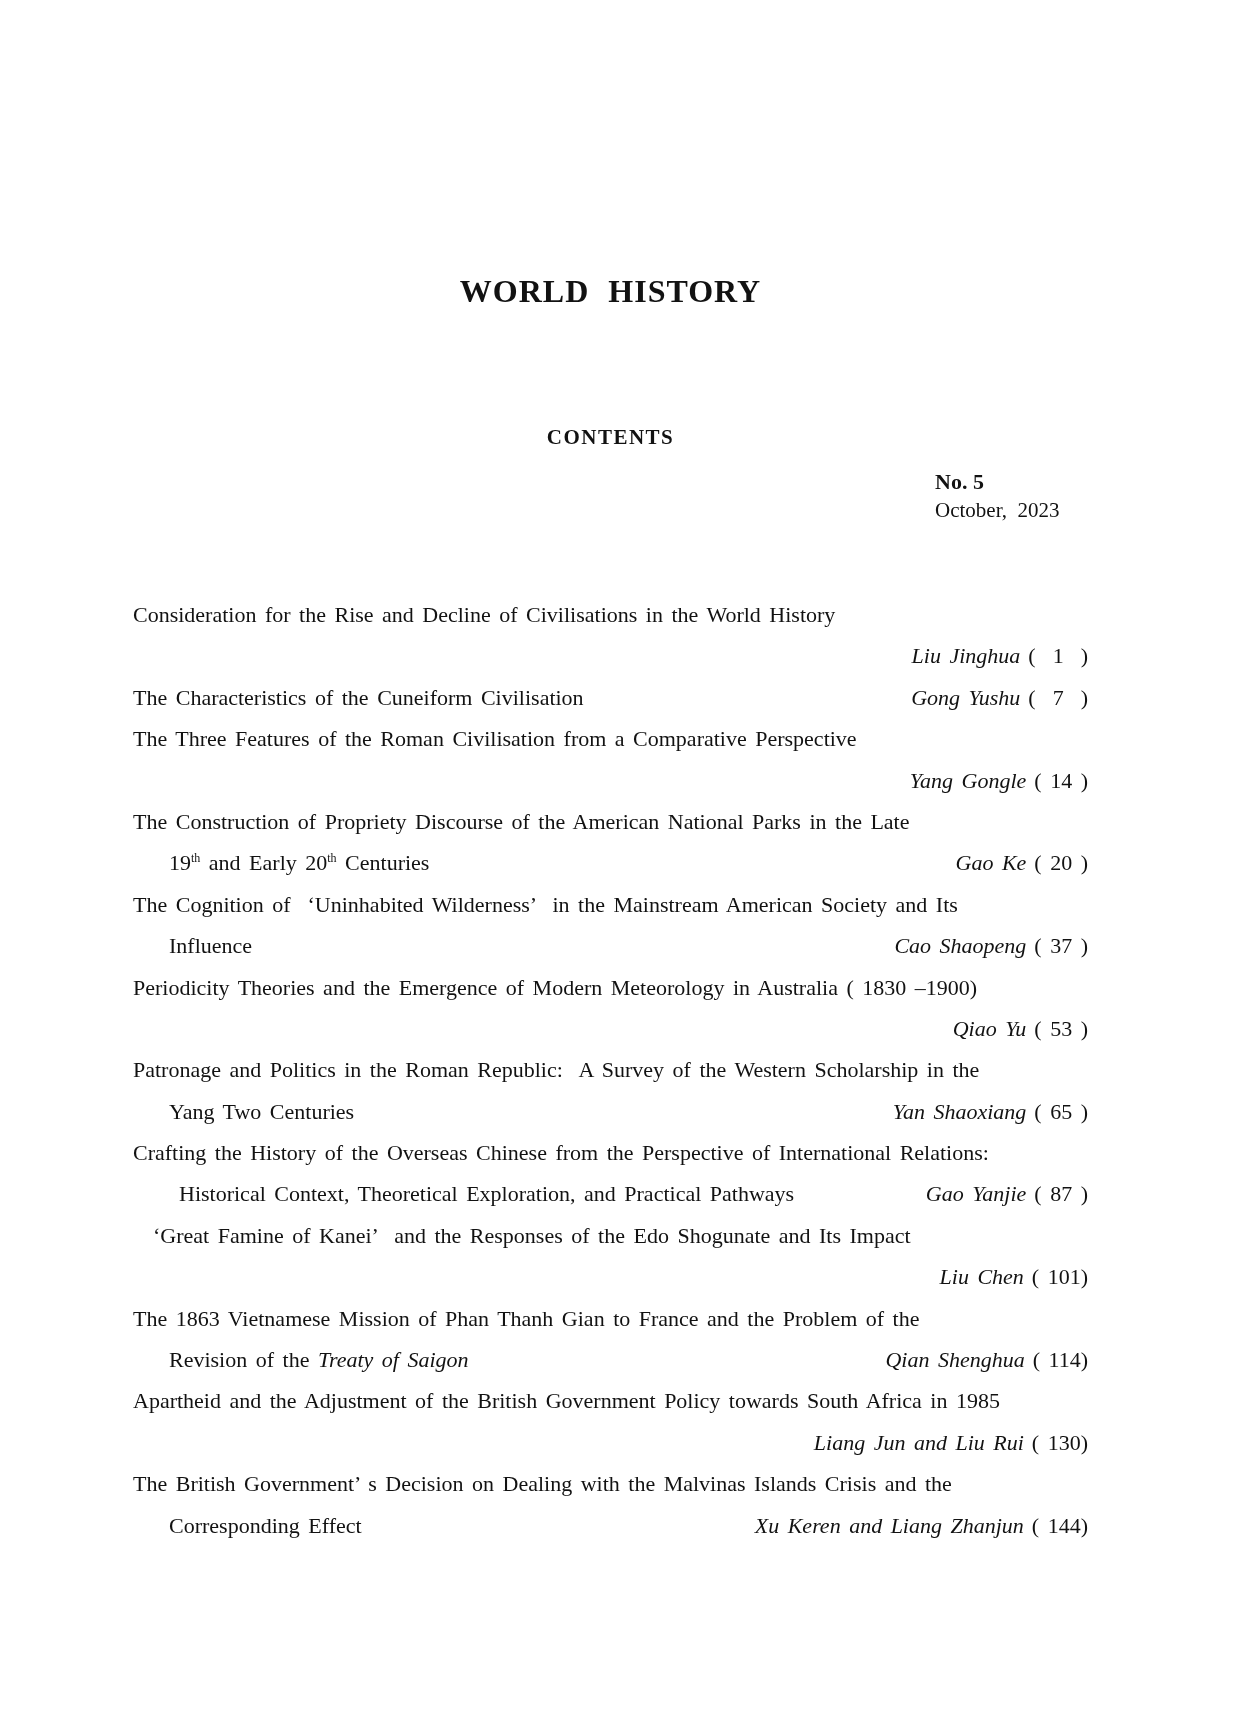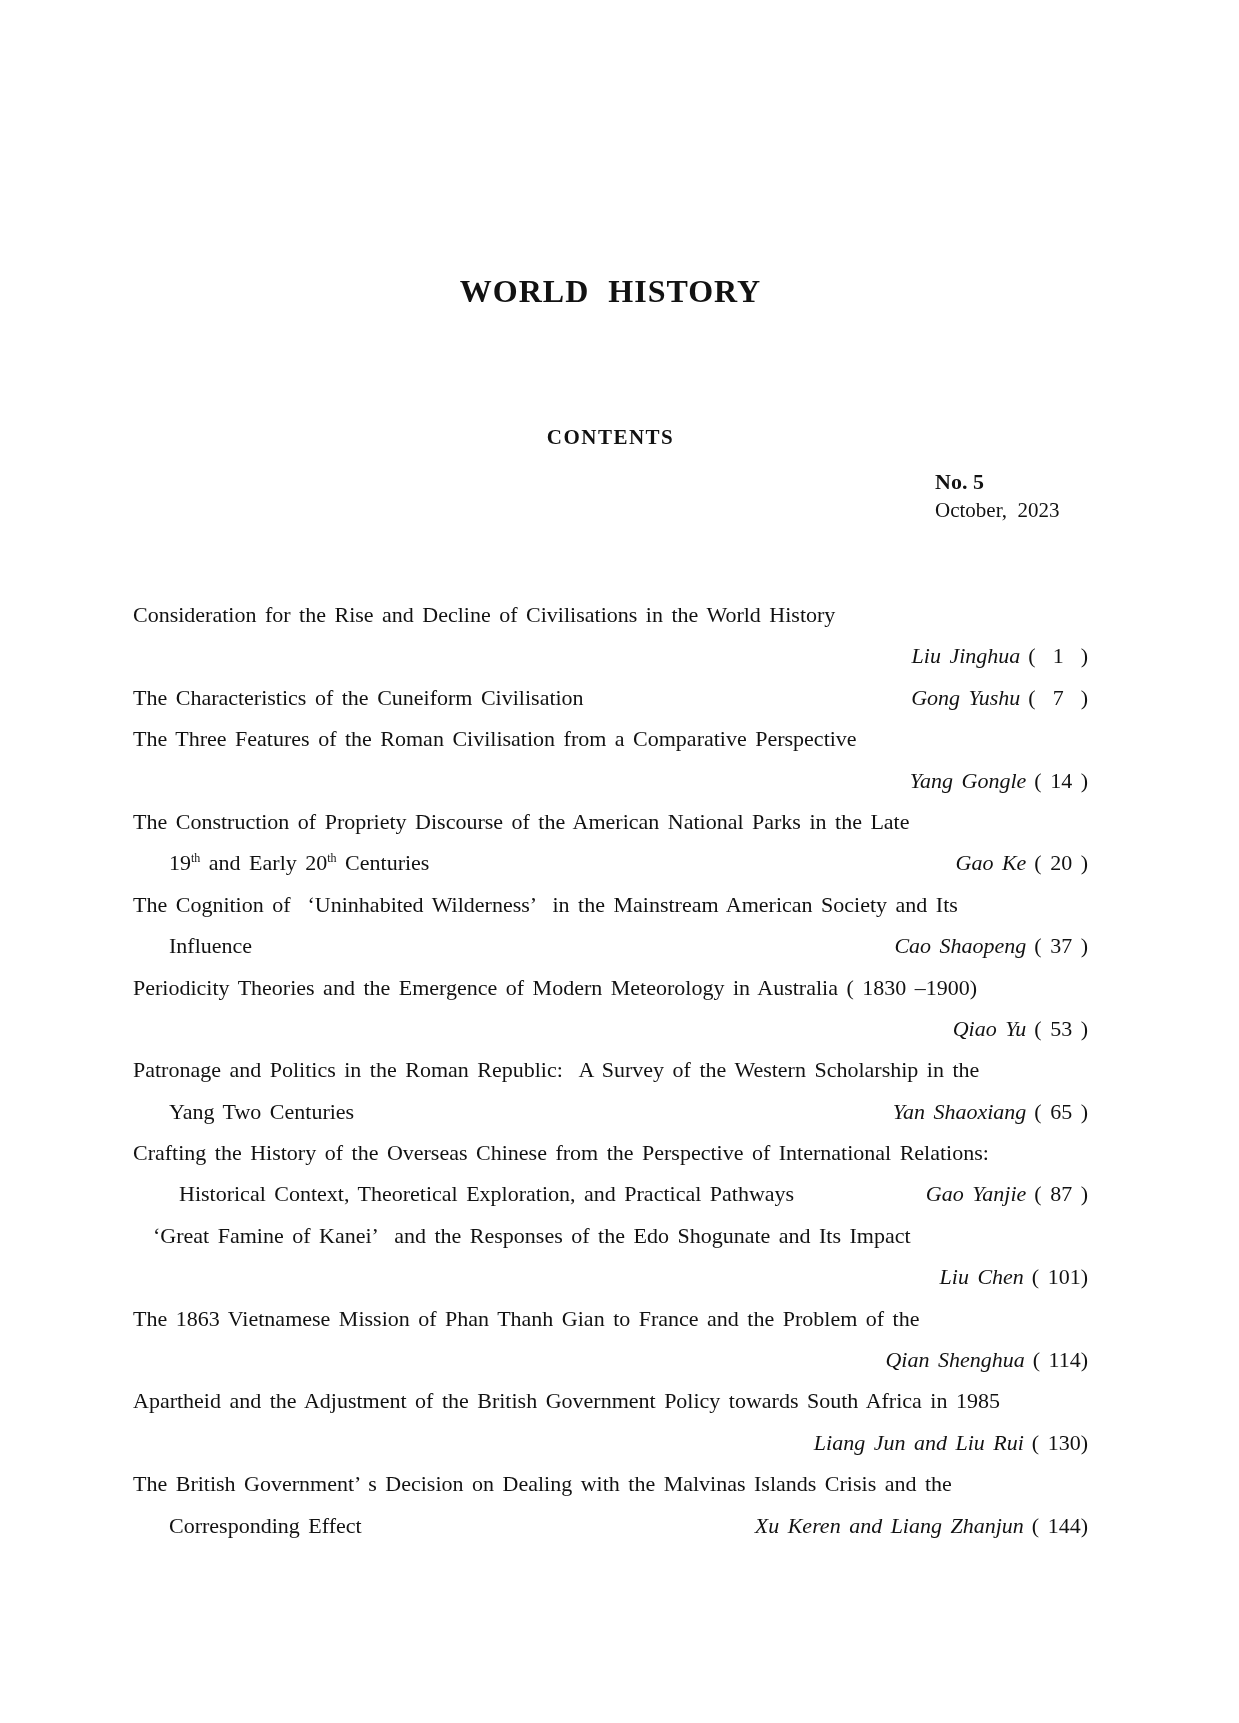--- a/index.html
+++ b/index.html
@@ -149,20 +149,21 @@
       <div class="toc-line">
         <span class="entry-title" style="padding-left: 20px;">‘Great Famine of Kanei’  and the Responses of the Edo Shogunate and Its Impact</span>
       </div>
       <div class="toc-line">
         <span class="entry-ref"><span class="author">Liu Chen</span><span class="pageno">( 101)</span></span>
       </div>
       <div class="toc-line">
         <span class="entry-title">The 1863 Vietnamese Mission of Phan Thanh Gian to France and the Problem of the</span>
       </div>
       <div class="toc-line">
+        <span class="entry-title" style="padding-left: 36px;">Revision of the <span class="it">Treaty of Saigon</span></span>
         <span class="entry-ref"><span class="author">Qian Shenghua</span><span class="pageno">( 114)</span></span>
       </div>
       <div class="toc-line">
         <span class="entry-title">Apartheid and the Adjustment of the British Government Policy towards South Africa in 1985</span>
       </div>
       <div class="toc-line">
         <span class="entry-ref"><span class="author">Liang Jun and Liu Rui</span><span class="pageno">( 130)</span></span>
       </div>
       <div class="toc-line">
         <span class="entry-title">The British Government’ s Decision on Dealing with the Malvinas Islands Crisis and the</span>

